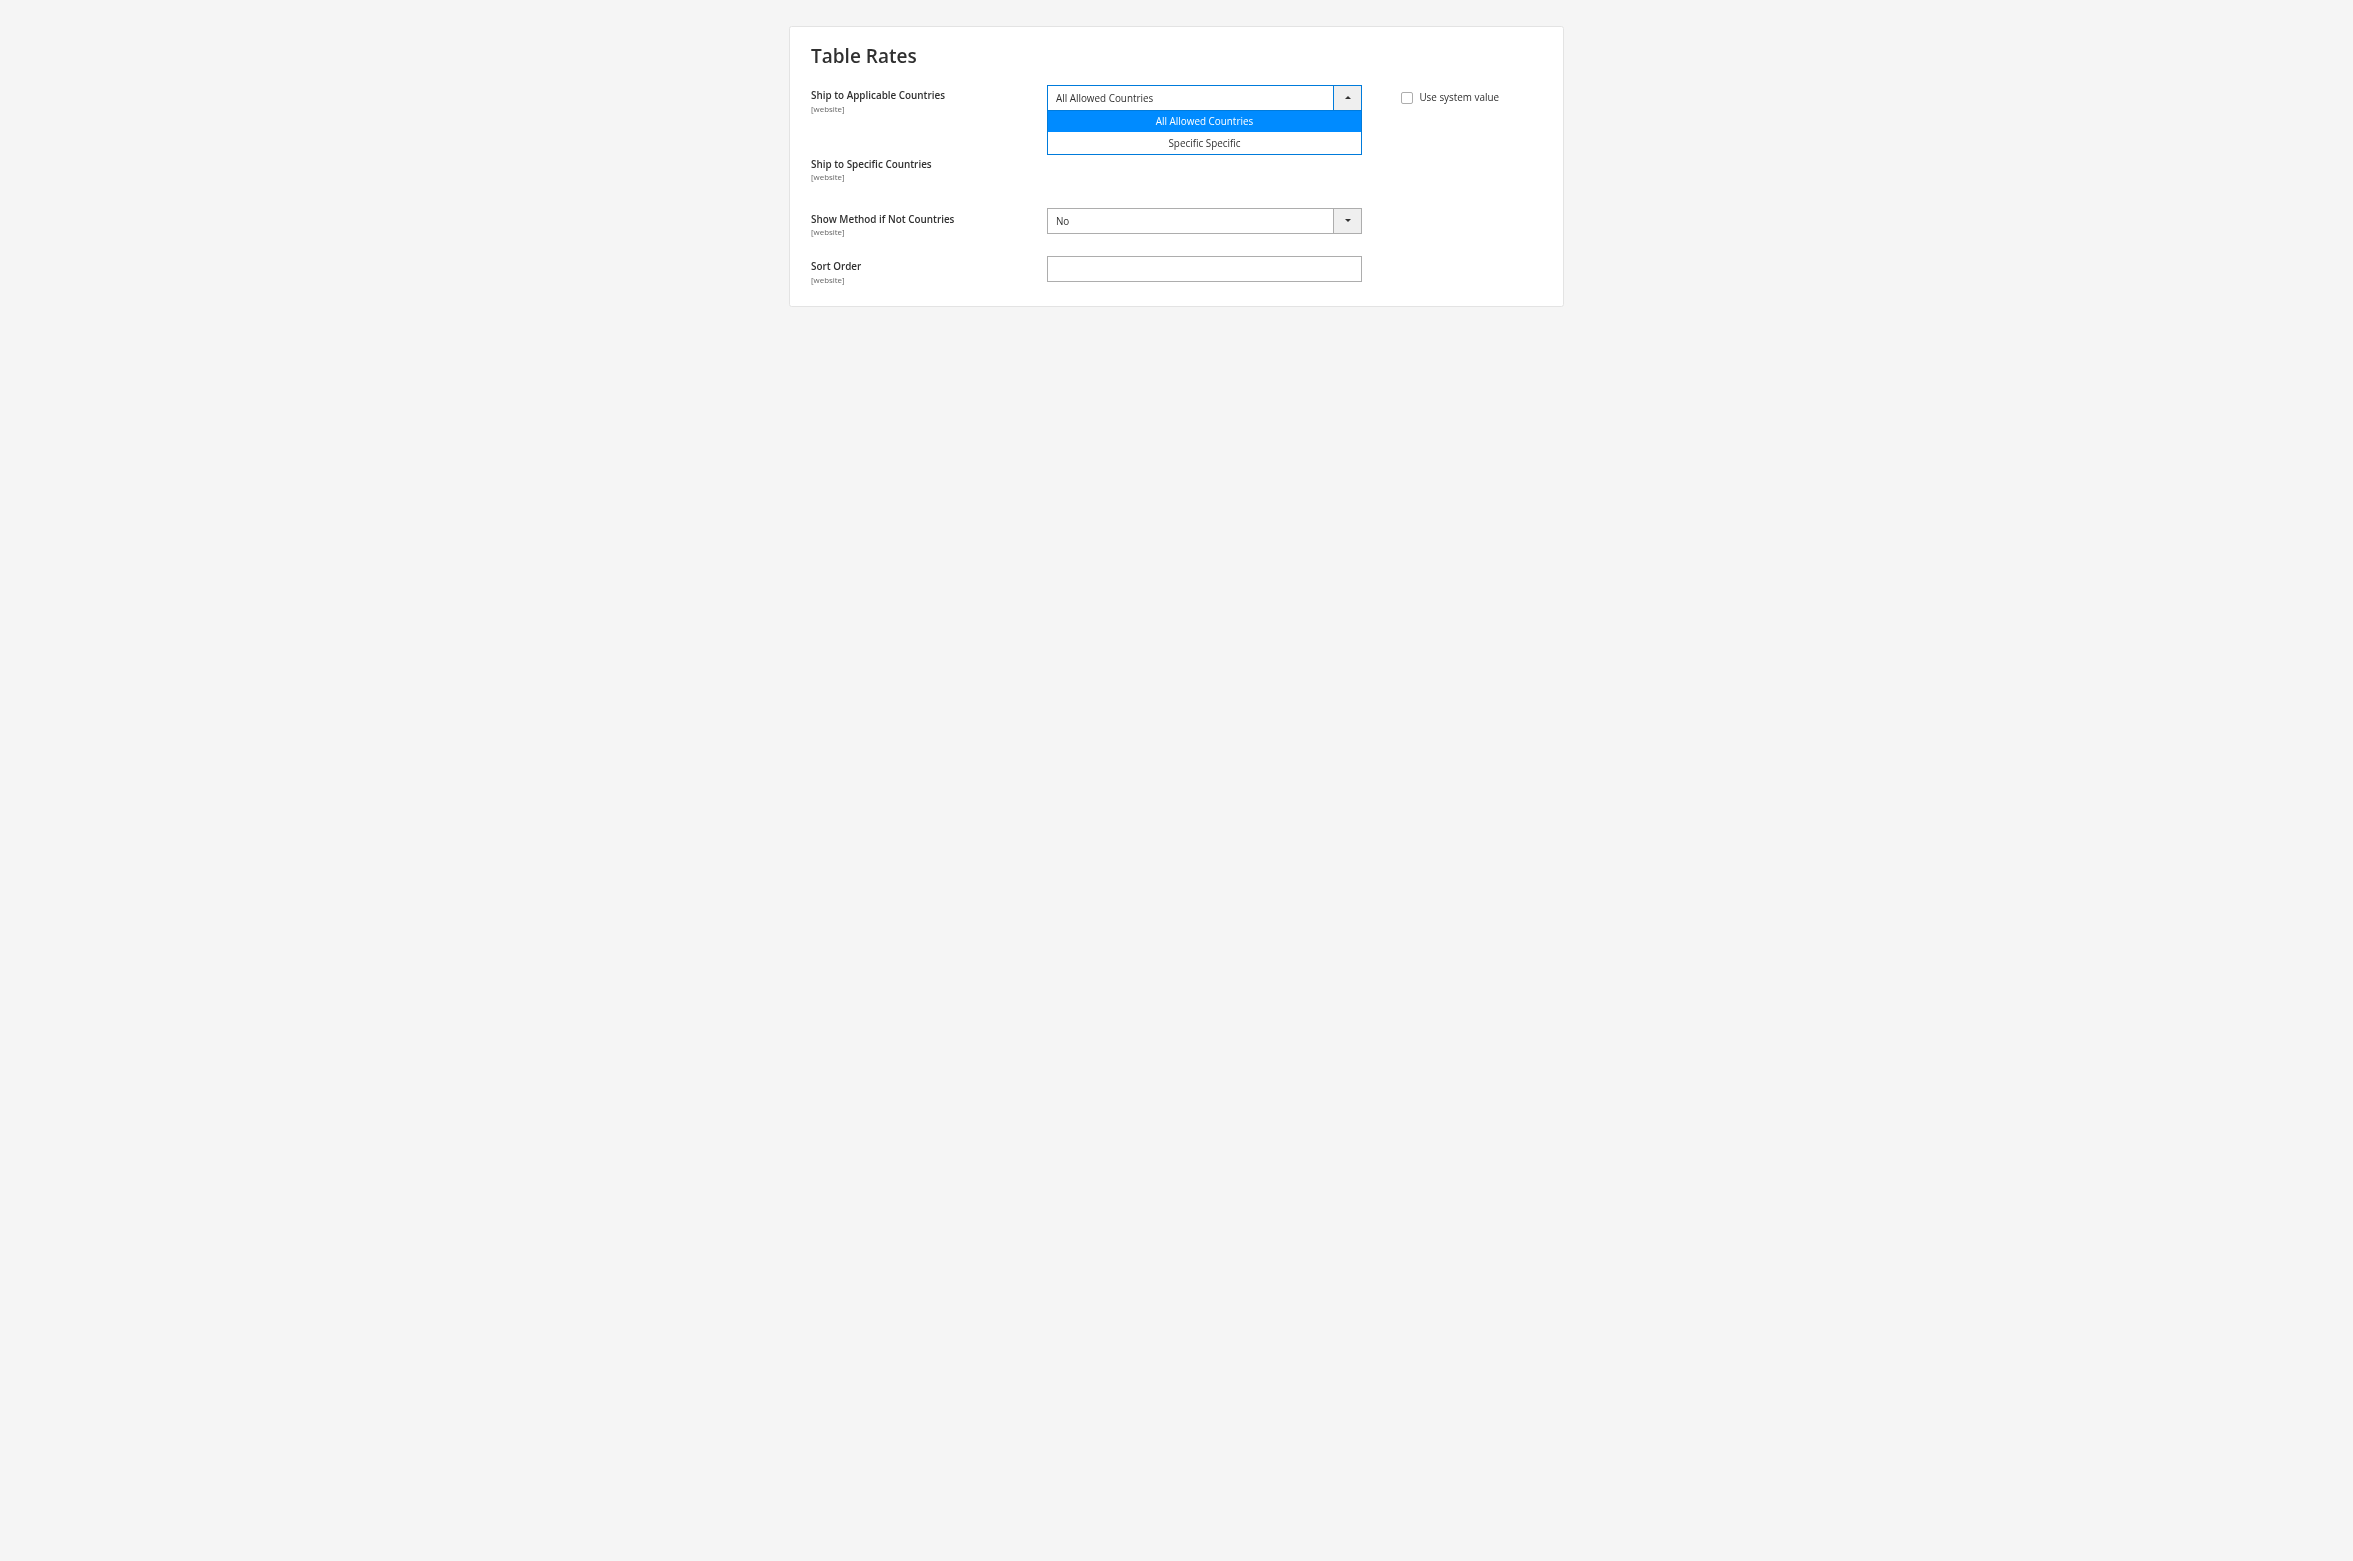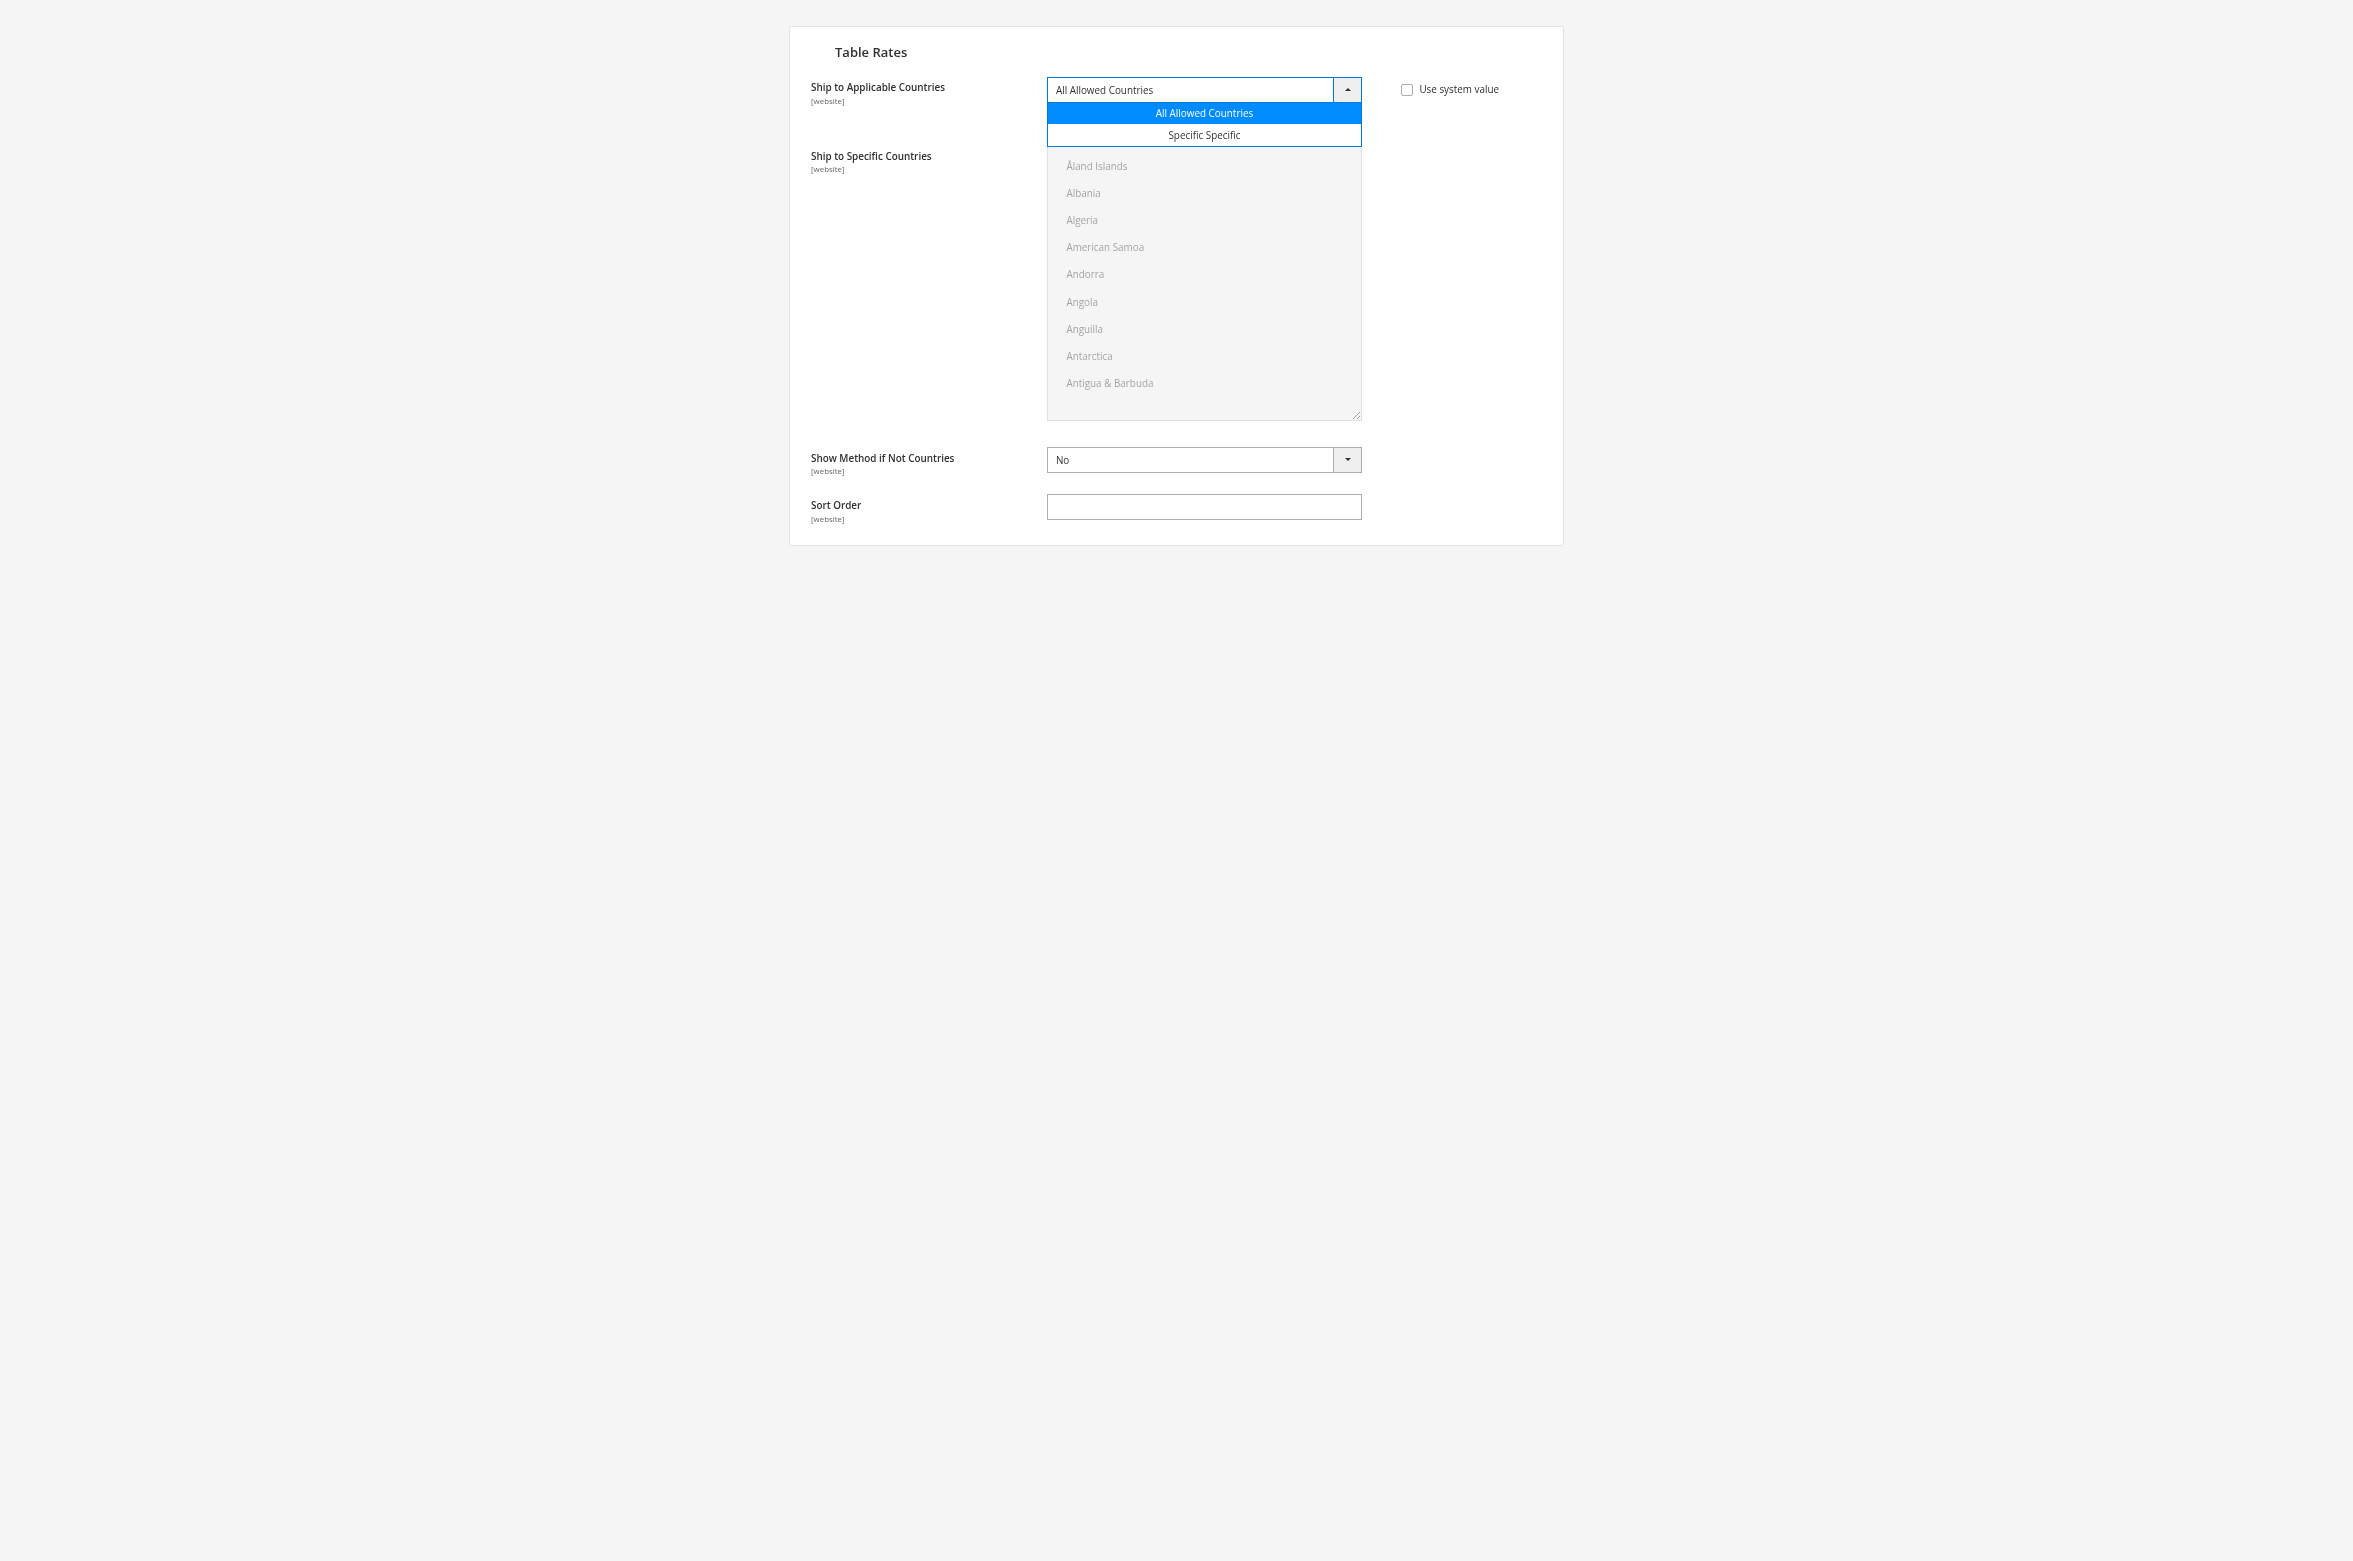--- a/index.html
+++ b/index.html
@@ -12,25 +12,24 @@
   }
   .panel {
     background: #fff;
     border: 0.7px solid #e3e3e3;
     border-radius: 2.6px;
     padding: 15.8px 21px 21px 21px;
     max-width: 775px;
     margin: 0 auto;
   }
   .panel-title {
-    font-size: 13px;
+    font-size: 19px;
     font-weight: 600;
     color: #303030;
     margin-bottom: 15.8px;
-    margin-left: 24px;
   }
   .form-row {
     display: flex;
     align-items: flex-start;
     margin-bottom: 18.4px;
     position: relative;
   }
   .label-col {
     width: 236px;
     text-align: left;
@@ -203,34 +202,20 @@
         <span class="checkbox-label">Use system value</span>
       </label>
     </div>
   </div>
 
   <div class="form-row countries-row">
     <div class="label-col">
       <span class="label-text">Ship to Specific Countries</span>
       <span class="label-scope">[website]</span>
     </div>
-    <div class="control-col">
-      <div class="multiselect" style="margin-top:-13px;">
-        <div class="multiselect-option" style="margin-top:-11.8px;">Afghanistan</div>
-        <div class="multiselect-option">Åland Islands</div>
-        <div class="multiselect-option">Albania</div>
-        <div class="multiselect-option">Algeria</div>
-        <div class="multiselect-option">American Samoa</div>
-        <div class="multiselect-option">Andorra</div>
-        <div class="multiselect-option">Angola</div>
-        <div class="multiselect-option">Anguilla</div>
-        <div class="multiselect-option">Antarctica</div>
-        <div class="multiselect-option">Antigua &amp; Barbuda</div>
-      </div>
-    </div>
   </div>
 
   <div class="form-row">
     <div class="label-col">
       <span class="label-text">Show Method if Not Countries</span>
       <span class="label-scope">[website]</span>
     </div>
     <div class="control-col">
       <div class="select-wrap">
         <div class="select-display">

